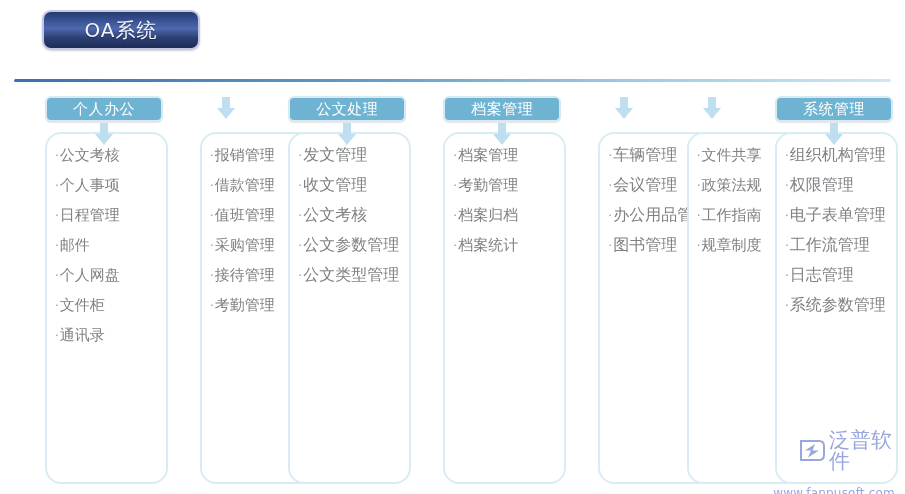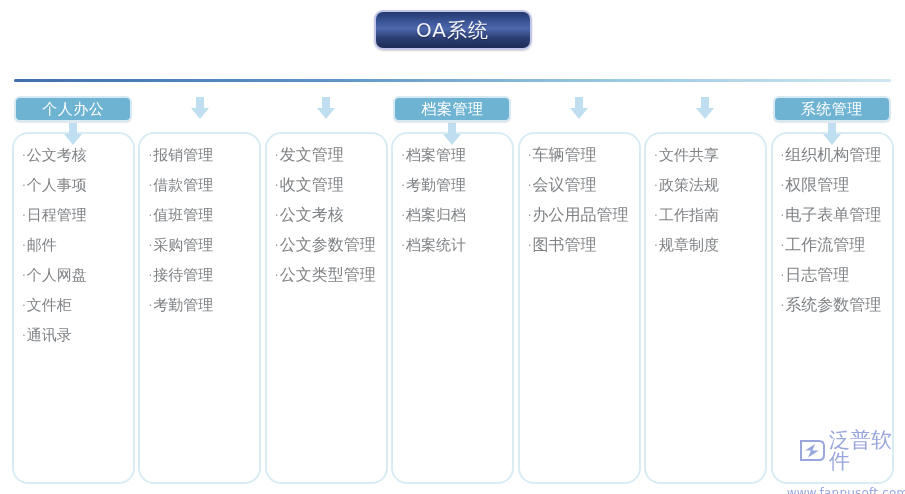--- a/index.html
+++ b/index.html
@@ -16,21 +16,21 @@
     height: 494px;
     background: #ffffff;
   }
 
   
   .title-wrap {
     position: absolute;
     left: 0; top: 10px;
     width: 905px;
     display: flex;
-    justify-content: center;
+    padding-left: 42px;
   }
   .title-box {
     width: 158px;
     height: 40px;
     border-radius: 9px;
     border: 2px solid #c3c6e6;
     background: linear-gradient(to bottom,
                 #233a6e 0%,
                 #3a5496 26%,
                 #4e68ad 46%,
@@ -69,20 +69,21 @@
     height: 392px;
     display: flex;
     gap: 4px;
   }
   .column {
     position: relative;
     width: 123px;
     display: flex;
     flex-direction: column;
     align-items: center;
+    margin-left: 33px;
   }
 
   .tab-outer {
     width: 118px;
     height: 26px;
     border-radius: 6px;
     border: 2px solid #d7eaf4;
     background: #6fb3d2;
     display: flex;
     align-items: center;
@@ -159,21 +160,21 @@
   
   .logo {
     position: absolute;
     right: 10px;
     bottom: 6px;
     width: 128px;
     height: 48px;
     z-index: 5;
     display: flex;
     flex-direction: column;
-    align-items: center;
+    align-items: flex-end;
     justify-content: center;
     padding-left: 32px;
   }
   .logo-row {
     display: flex;
     align-items: center;
     gap: 3px;
   }
   .logo-mark { width: 27px; height: 25px; flex: 0 0 auto; }
   .logo-name {
@@ -277,20 +278,23 @@
             </div>
           <div class="item">
               <span class="bullet">·</span>
               <span class="item-label">考勤管理</span>
             </div>
         </div>
       </div>
     </div>
 
     <div class="column col-wide">
+      <div class="tab-outer">
+        <span class="tab-label">公文处理</span>
+      </div>
       <div class="arrow">
         <div class="stem"></div>
           <div class="head"></div>
       </div>
       <div class="panel">
         <div class="items">
           <div class="item">
               <span class="bullet">·</span>
               <span class="item-label">发文管理</span>
             </div>

